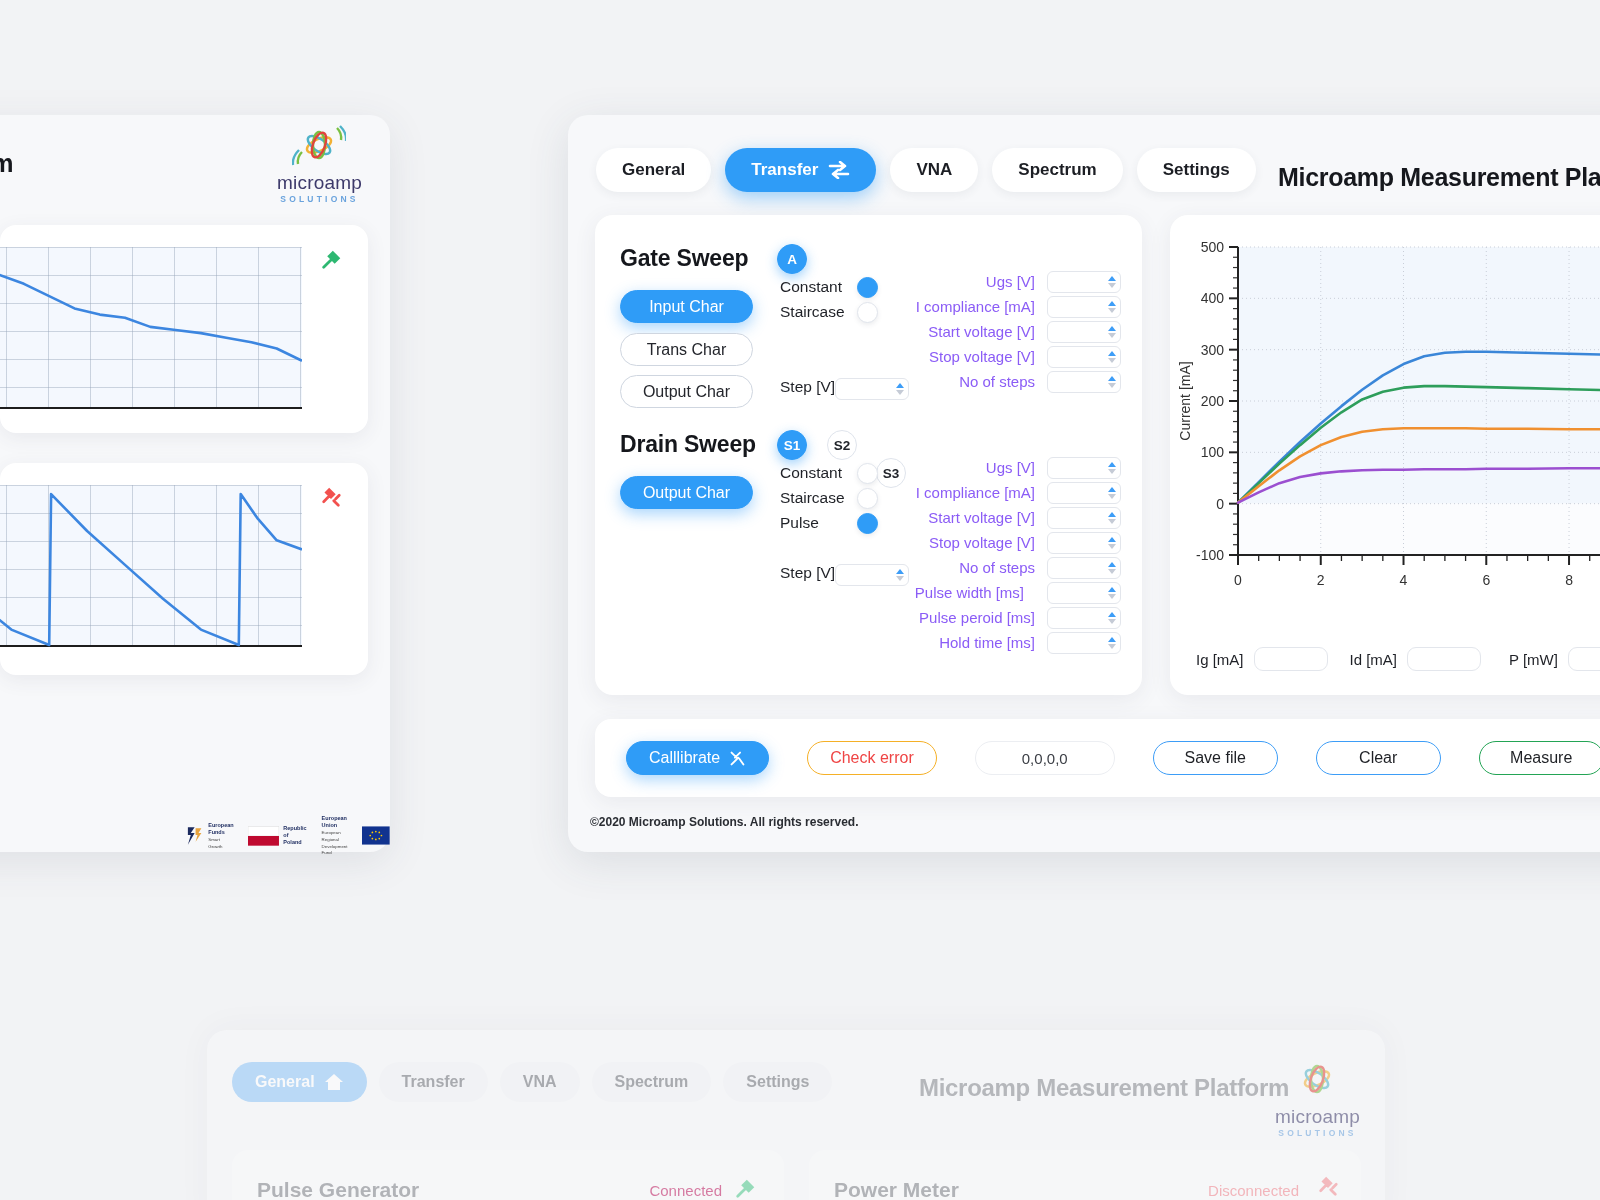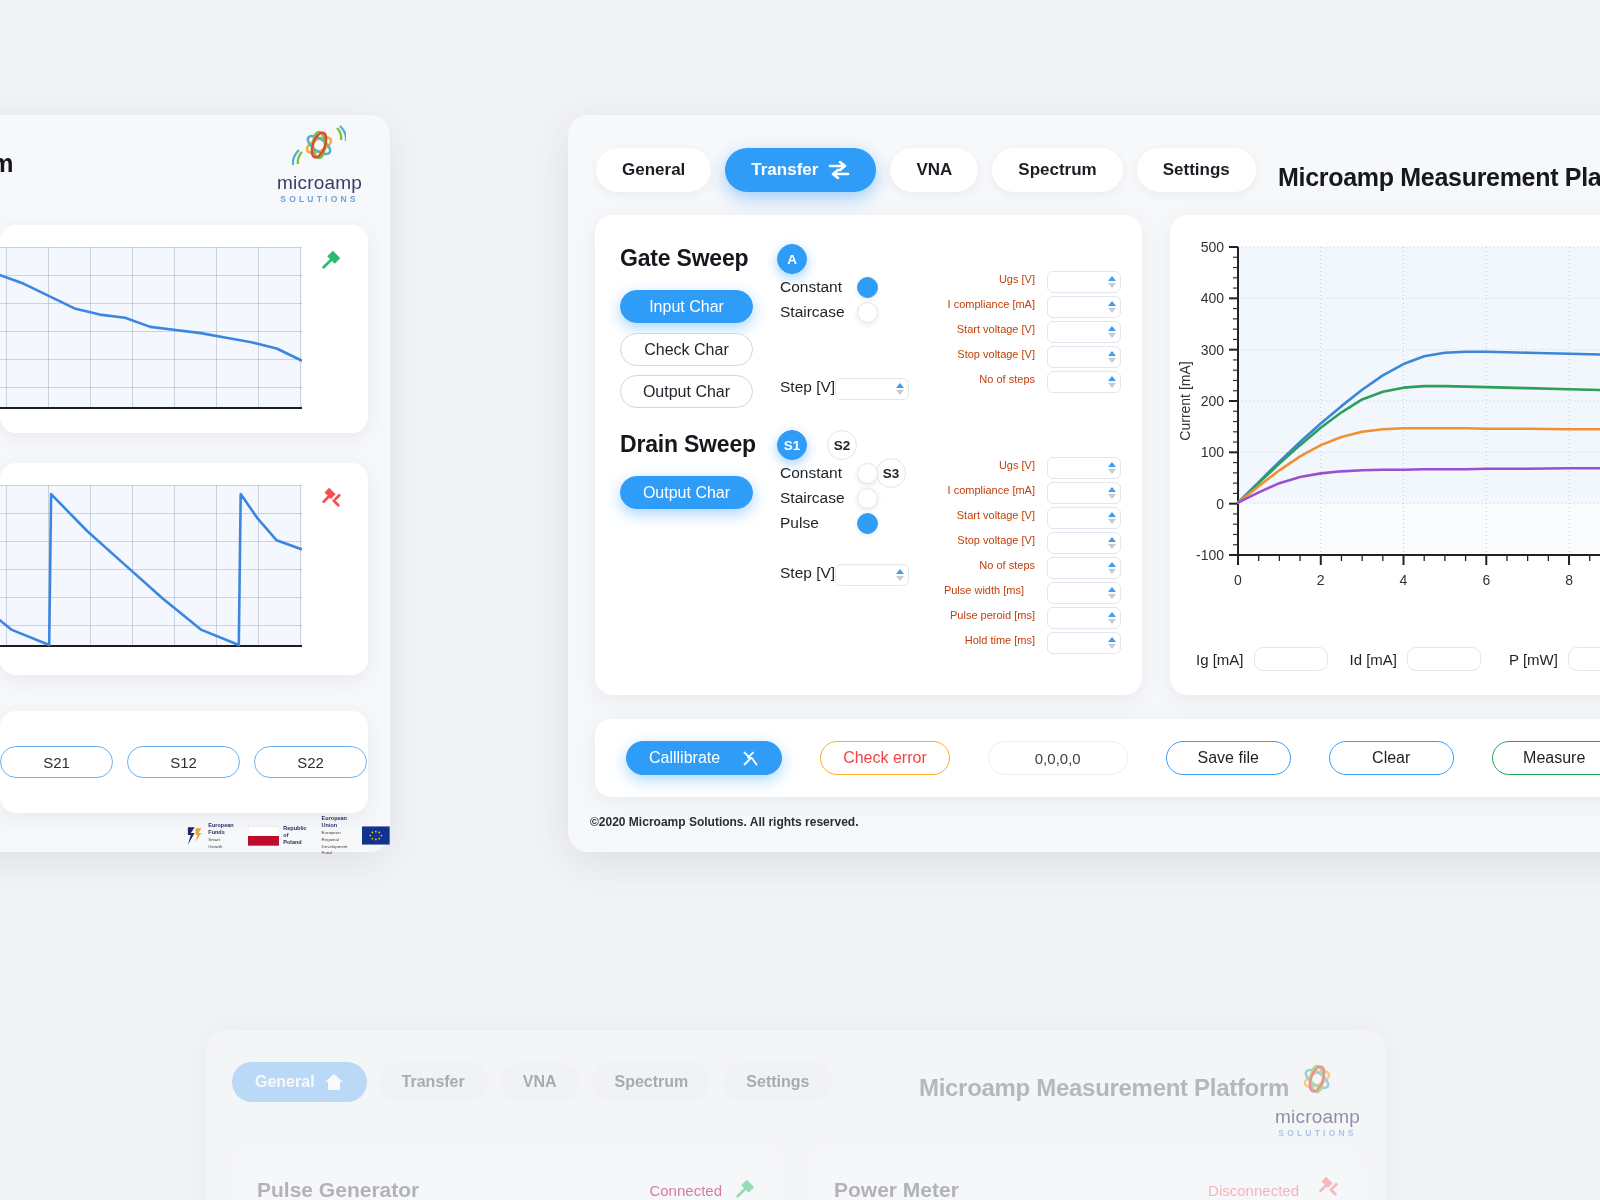--- a/index.html
+++ b/index.html
@@ -128,21 +128,21 @@
     font-size:13.5px;font-weight:bold;border:1.3px solid #dfe4ec;background:#fff;color:#22252b;
   }
   .chip.on{background:#2f9cf7;color:#fff;border-color:#2f9cf7;box-shadow:0 4px 12px rgba(47,156,247,0.45);}
   .radlabel{position:absolute;font-size:15.5px;color:#1f2127;}
   .radio{
     position:absolute;width:21px;height:21px;border-radius:50%;
     border:1.4px solid #e1e5ec;background:#fff;
     box-shadow:0 2px 5px rgba(60,70,90,.10);
   }
   .radio.on{background:#2f9cf7;border-color:#2f9cf7;}
-  .fieldlabel{position:absolute;font-size:11px;color:#c2410c;text-align:right;white-space:nowrap;}
+  .fieldlabel{position:absolute;font-size:15px;color:#8b5cf6;text-align:right;white-space:nowrap;}
   .spin{
     position:absolute;width:74px;height:22px;border-radius:6px;
     border:1px solid #e3e6ec;background:#fff;
   }
   .spin i{position:absolute;right:4px;width:0;height:0;}
   .spin i.up{top:4px;border-left:4px solid transparent;border-right:4px solid transparent;border-bottom:5px solid #3d9df7;}
   .spin i.dn{bottom:4px;border-left:4px solid transparent;border-right:4px solid transparent;border-top:5px solid #c5cbd6;}
 
   
   #chart-card{
@@ -157,21 +157,21 @@
   .readout-row .box{width:74px;height:24px;border-radius:9px;border:1px solid #e3e6ec;background:#fff;}
 
   
   #actionbar{
     position:absolute;left:27px;top:604px;width:1135px;height:78px;
     background:#fff;border-radius:16px;
     box-shadow:0 5px 22px rgba(60,70,90,0.08);
     display:flex;align-items:center;gap:38px;padding-left:31px;
   }
   .abtn{
-    height:34px;border-radius:18px;display:flex;align-items:center;justify-content:center;gap:22px;
+    height:34px;border-radius:18px;display:flex;align-items:center;justify-content:center;gap:9px;
     font-size:16px;font-weight:500;padding:0 22px;min-width:125px;white-space:nowrap;background:#fff;
   }
   .abtn.primary{background:#2f9cf7;color:#fff;border:1.3px solid #2f9cf7;box-shadow:0 5px 15px rgba(47,156,247,.40);}
   .abtn.warn{border:1.5px solid #f5b027;color:#ef4444;}
   .abtn.plain{border:1.2px solid #eceef2;color:#3b3e45;font-size:15px;min-width:140px;}
   .abtn.blue{border:1.6px solid #3d9df7;color:#1e2025;}
   .abtn.green{border:1.6px solid #27a css;}
   .abtn.green{border:1.6px solid #23a455;color:#1e2025;}
   #copyright{
     position:absolute;left:22px;top:700px;font-size:12px;font-weight:bold;color:#2a2d33;
@@ -238,25 +238,20 @@
     <div class="lw-plotbox">
       <svg width="632" height="162" viewBox="0 0 632 162">
         <polyline id="lc2" fill="none" stroke="#3c86e0" stroke-width="2.6" stroke-linejoin="round" points="0.0,98.4 37.9,126.1 75.8,150.8 113.8,160.0 151.7,160.0 189.6,160.0 191.5,9.1 227.5,46.0 265.4,79.9 303.4,113.8 341.3,144.6 379.2,160.0 381.1,9.1 417.1,46.0 455.0,79.9 493.0,113.8 530.9,144.6 568.8,160.0 570.7,9.1 587.8,33.7 606.7,55.3 632.0,64.5"></polyline>
       </svg>
     </div>
     <svg class="plug-ico" viewBox="0 0 24 24">
       <path d="M4 16 l5-5 M10 3 l5 5 -3 3 -5-5z M20 20 l-5-5 M21 9 l-4 4" stroke="#f2514f" stroke-width="3" fill="#f2514f" stroke-linecap="round"></path>
     </svg>
   </div>
 
-  <div id="sparam-card">
-    <div class="sp-btn">S21</div>
-    <div class="sp-btn">S12</div>
-    <div class="sp-btn">S22</div>
-  </div>
 
   <div id="eu-strip">
     <div class="eu-item">
       <svg width="20" height="22" viewBox="0 0 20 22">
           <path d="M3 2 l7 0 -4 6 4 0 -7 12 3-10 -3 0z" fill="#1b2a5e"></path>
           <path d="M11 3 l6 0 -3 5 3 0 -6 9 2-7 -2 0z" fill="#e8a33d"></path>
         </svg>
       <div class="eu-txt">European<br>Funds<br><span class="thin">Smart Growth</span></div>
     </div>
     <div class="eu-item">
@@ -315,21 +310,21 @@
 
     <div class="sweep-title" style="left:25px;top:30px;">Gate Sweep</div>
     <div class="chip on" style="left:182px;top:29px;">
       <span>A</span>
     </div>
 
     <div class="mode-btn on" style="left:25px;top:75px;">
       <span>Input Char</span>
     </div>
     <div class="mode-btn" style="left:25px;top:118px;">
-      <span>Check Char</span>
+      <span>Trans Char</span>
     </div>
     <div class="mode-btn" style="left:25px;top:160px;">
       <span>Output Char</span>
     </div>
 
     <div class="radlabel" style="left:185px;top:63px;">Constant</div>
     <div class="radio on" style="left:262px;top:62px;"></div>
     <div class="radlabel" style="left:185px;top:88px;">Staircase</div>
     <div class="radio" style="left:262px;top:87px;"></div>
 

